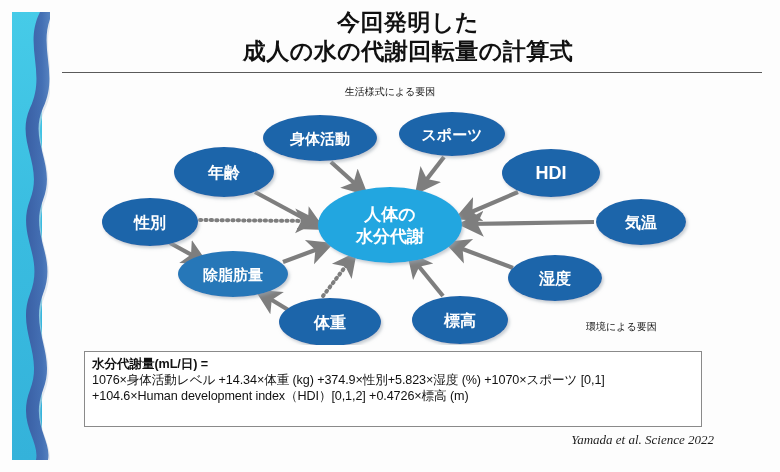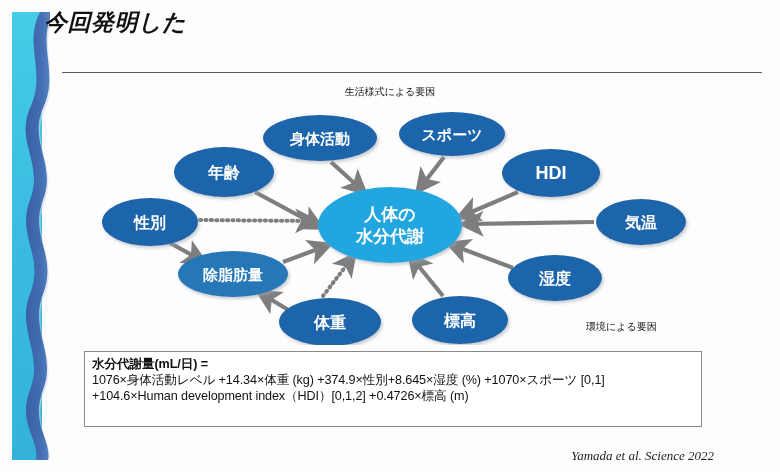--- a/index.html
+++ b/index.html
@@ -30,24 +30,24 @@
     position: absolute;
     left: 10px;
     top: 12px;
     width: 40px;
     height: 448px;
   }
 
   
   .title-block {
     position: absolute;
-    left: 44px;
+    left: 58px;
     top: 8px;
     width: 700px;
-    font-style: italic;
+    text-align: center;
   }
   .title-line {
     font-size: 23px;
     font-weight: bold;
     letter-spacing: 0.5px;
     line-height: 1.28;
     color: #111111;
     white-space: nowrap;
   }
   .title-rule {
@@ -115,21 +115,20 @@
   .citation {
     position: absolute;
     left: 0;
     top: 432px;
     width: 714px;
     text-align: right;
     font-family: "Liberation Serif", "DejaVu Serif", serif;
     font-style: italic;
     font-size: 13px;
     color: #1c1c1c;
-    margin-top: 16px;
   }
 </style>
 </head>
 <body>
 
 <div id="slide">
 
   <div class="wave-band">
     <svg width="40" height="448" viewBox="0 0 40 448" xmlns="http://www.w3.org/2000/svg">
       <defs>
@@ -167,20 +166,21 @@
                C 42 428, 20 412, 33 378
                C 47 342, 19 318, 33 282
                C 48 244, 19 224, 33 188
                C 47 152, 18 130, 33 96
                C 50 60, 26 34, 43 0 Z" fill="url(#ribbonGrad)"></path>
     </svg>
   </div>
 
   <div class="title-block">
     <div class="title-line">今回発明した</div>
+    <div class="title-line">成人の水の代謝回転量の計算式</div>
   </div>
   <div class="title-rule"></div>
 
   <div class="cap cap-top">生活様式による要因</div>
   <div class="cap cap-right">環境による要因</div>
 
   <div id="diagram">
     <svg id="diagram-svg" width="780" height="245" viewBox="0 0 780 245" xmlns="http://www.w3.org/2000/svg">
       <defs>
         <marker id="arrowHead" markerWidth="7" markerHeight="7" refX="4.2" refY="3.5" orient="auto" markerUnits="strokeWidth">
@@ -249,19 +249,19 @@
             <ellipse cx="390" cy="125" rx="72" ry="38" fill="#23A6E0" filter="url(#nodeShadow)"></ellipse>
             <text x="390" y="114" class="node-label" font-size="17">人体の</text>
             <text x="390" y="136" class="node-label" font-size="17">水分代謝</text>
           </g>
         </g>
     </svg>
   </div>
 
   <div class="formula-box">
     <div class="f-line head">水分代謝量(mL/日) =</div>
-    <div class="f-line">1076×身体活動レベル +14.34×体重 (kg) +374.9×性別+8.645×湿度 (%) +1070×スポーツ [0,1]</div>
+    <div class="f-line">1076×身体活動レベル +14.34×体重 (kg) +374.9×性別+5.823×湿度 (%) +1070×スポーツ [0,1]</div>
     <div class="f-line">+104.6×Human development index（HDI）[0,1,2] +0.4726×標高 (m)</div>
   </div>
 
   <div class="citation">Yamada et al. Science 2022</div>
 
 </div>
 
 </body></html>

